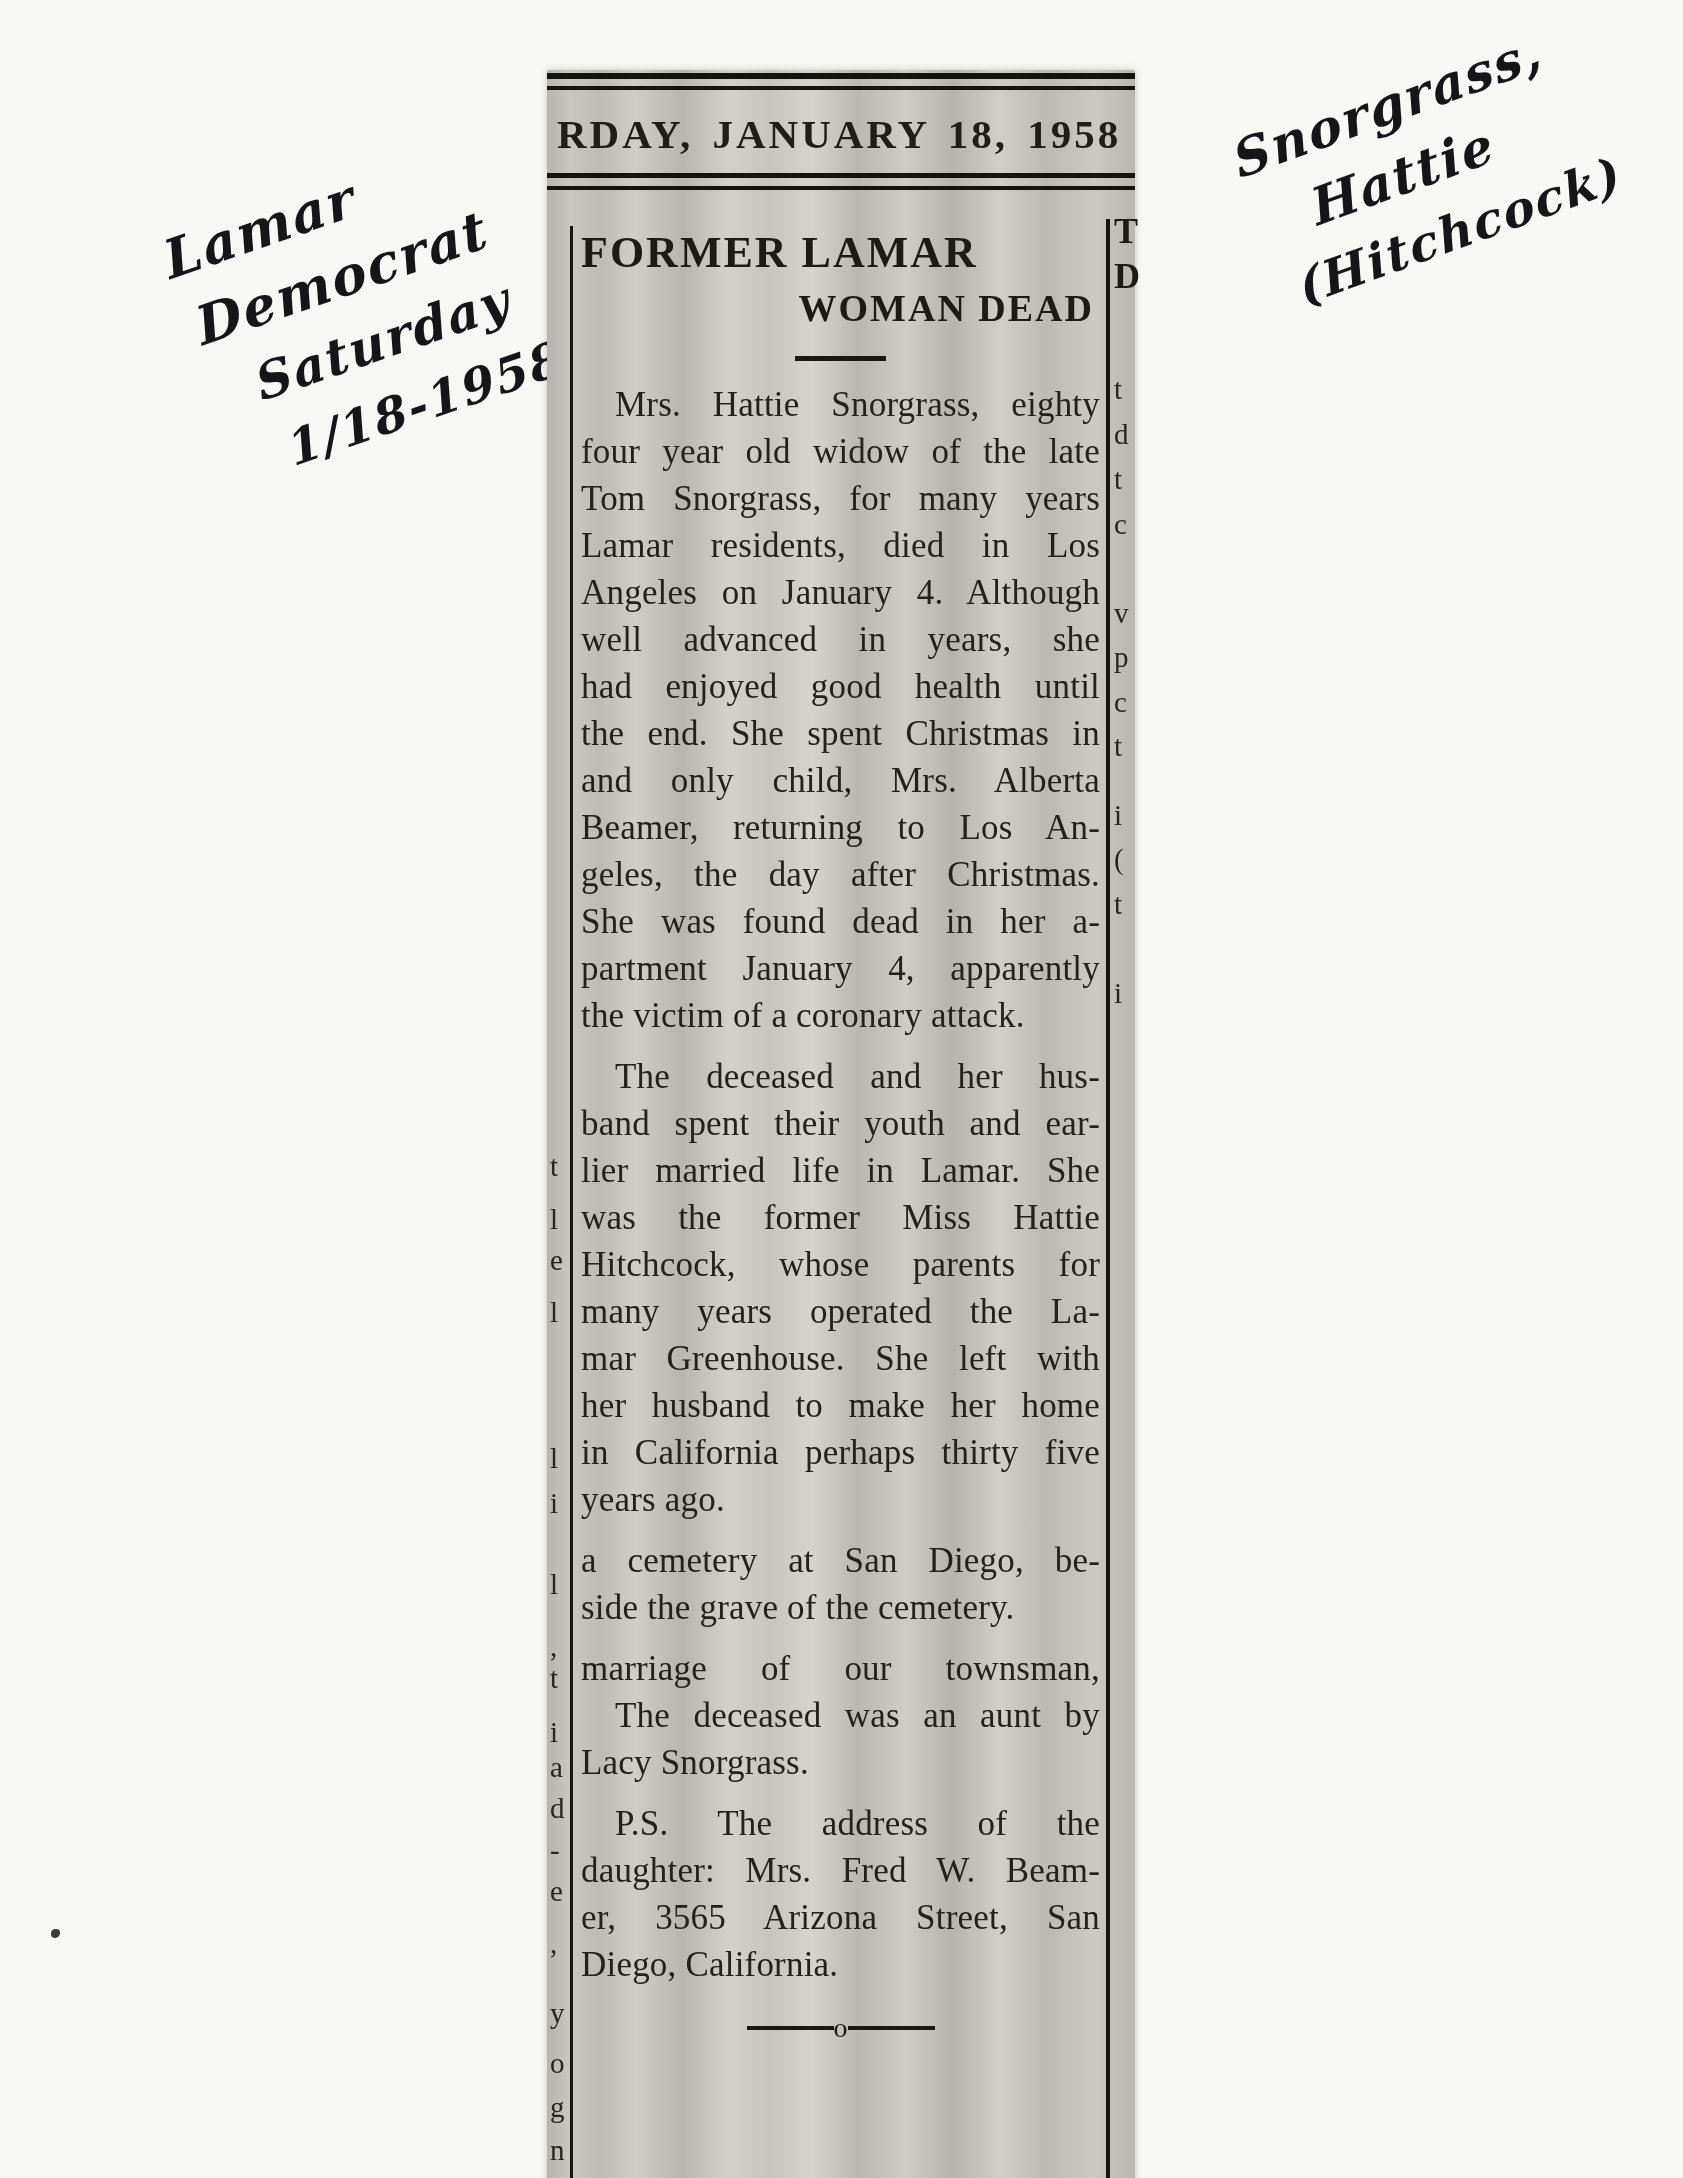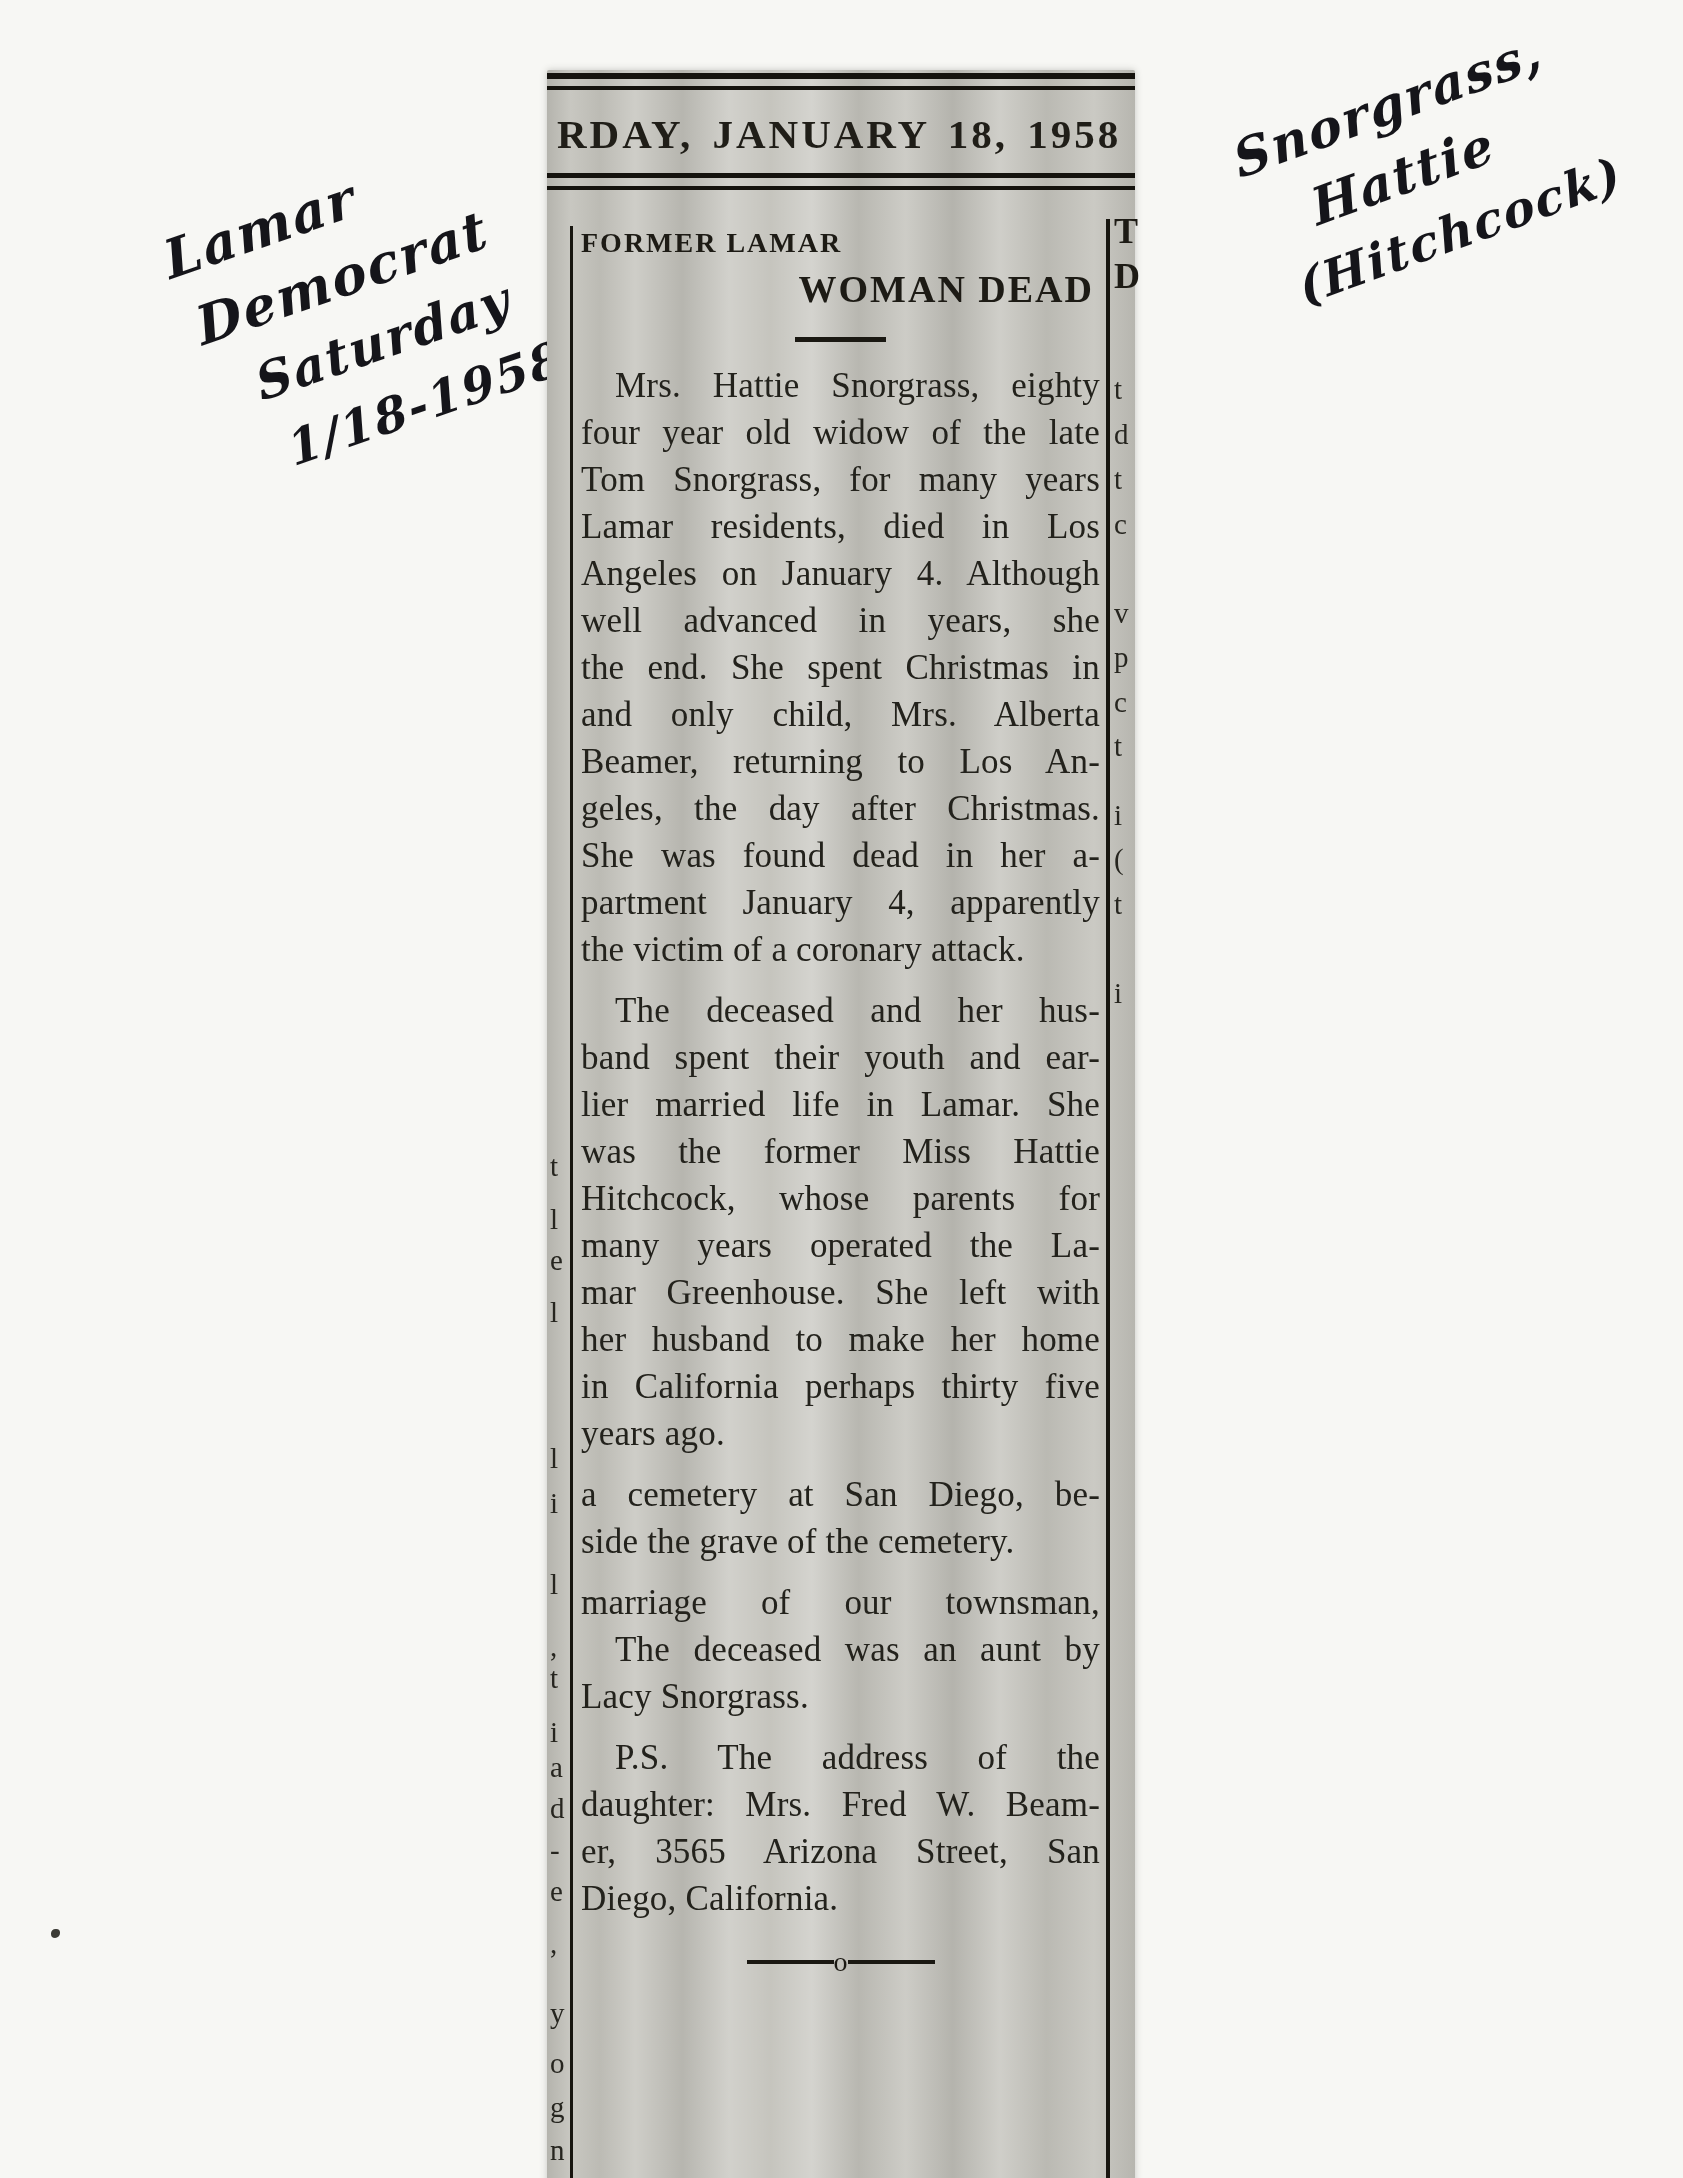--- a/index.html
+++ b/index.html
@@ -73,21 +73,21 @@
   .vrule{position:absolute;background:#181610;width:3px;}
   .vrule-left{left:23px;top:156px;bottom:4px;}
   .vrule-right{left:559px;top:149px;bottom:8px;width:4px;}
 
   
   .article{
     position:absolute;left:34px;top:131px;width:519px;
     color:#23221c;
   }
   .headline{margin-top:26px;font-weight:700;color:#1d1b15;}
-  .headline-line1{font-size:28px;letter-spacing:2px;}
+  .headline-line1{font-size:44px;letter-spacing:2px;}
   .headline-line2{font-size:38px;letter-spacing:2px;text-align:right;padding-right:6px;margin-top:8px;}
   .headline-dash{width:91px;height:5px;background:#1a1812;margin:26px auto 20px auto;}
 
   .para{margin:0 0 14px 0;}
   .aline{
     font-size:35px;line-height:47px;
     text-align:justify;text-align-last:justify;
     letter-spacing:0.2px;
     white-space:normal;
   }
@@ -150,20 +150,21 @@
         <div class="headline-dash"></div>
       </div>
       <div id="paragraphs">
           <div class="para">
             <div class="aline first">Mrs. Hattie Snorgrass, eighty</div>
             <div class="aline">four year old widow of the late</div>
             <div class="aline">Tom Snorgrass, for many years</div>
             <div class="aline">Lamar residents, died in Los</div>
             <div class="aline">Angeles on January 4. Although</div>
             <div class="aline">well advanced in years, she</div>
+            <div class="aline">had enjoyed good health until</div>
             <div class="aline">the end. She spent Christmas in</div>
             <div class="aline">and only child, Mrs. Alberta</div>
             <div class="aline">Beamer, returning to Los An-</div>
             <div class="aline">geles, the day after Christmas.</div>
             <div class="aline">She was found dead in her a-</div>
             <div class="aline">partment January 4, apparently</div>
             <div class="aline para-last">the victim of a coronary attack.</div>
           </div>
           <div class="para">
             <div class="aline first">The deceased and her hus-</div>

